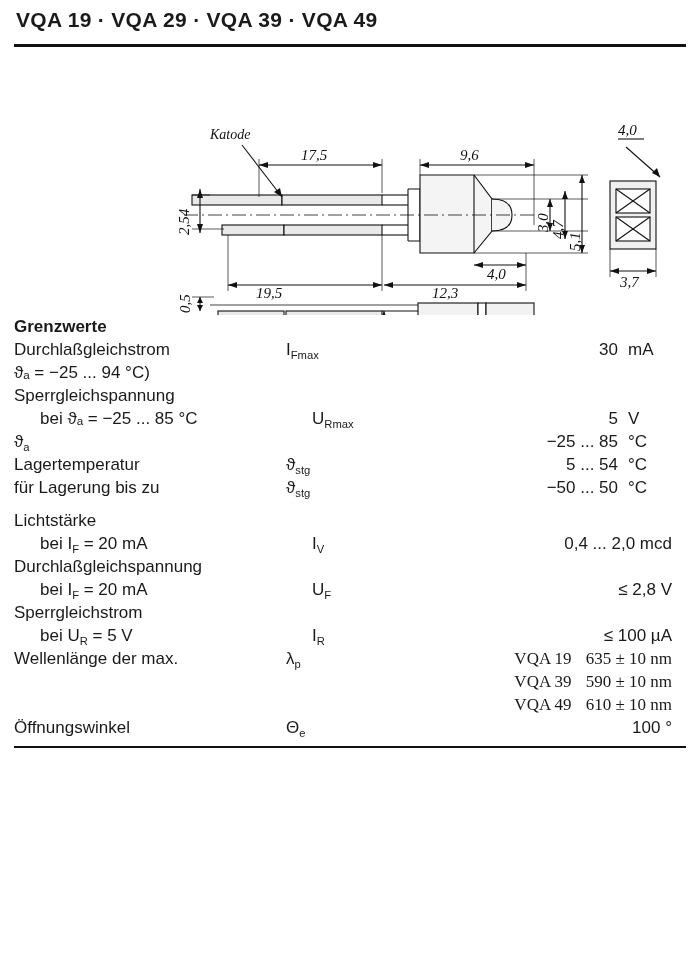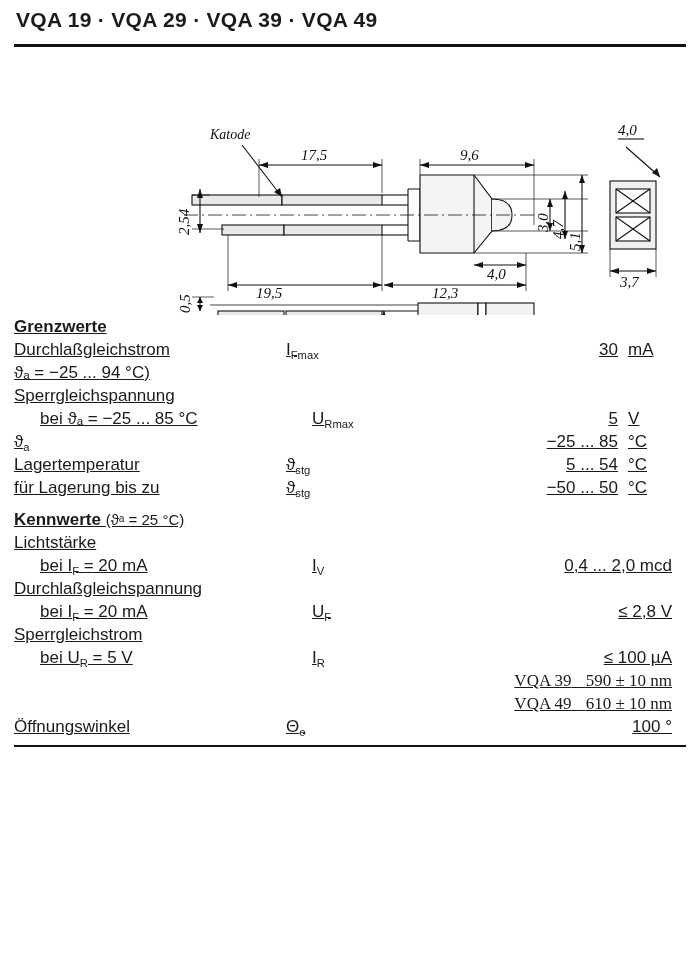--- a/index.html
+++ b/index.html
@@ -44,21 +44,20 @@
     text-align: right;
   }
   .drawing svg { display: block; }
 
   
   .spec {
     position: relative;
     width: 672px;
     margin-top: 2px;
     font-size: 17px;
-    text-decoration: underline;
   }
   .section-head {
     font-weight: bold;
     font-size: 17px;
     margin-bottom: 2px;
   }
   .section-head .normal {
     font-weight: normal;
     font-size: 15px;
   }
@@ -302,24 +301,20 @@
     <div class="row">
       <div class="c-label">für Lagerung bis zu</div>
       <div class="c-sym"><span>ϑ</span><sub>stg</sub></div>
       <div class="c-val">−50 ... 50</div>
       <div class="c-unit">°C</div>
     </div>
 
 
     <div class="gap"></div>
 
-    <div class="section-head">
-      <span>Kennwerte</span>
-      <span class="normal">(ϑᵃ = 25 °C)</span>
-    </div>
 
     <div class="row">
       <div class="c-label">Lichtstärke</div>
       <div class="c-sym"></div>
       <div class="c-val-wide"></div>
     </div>
 
     <div class="row">
       <div class="c-label indent"><span>bei I</span><sub>F</sub><span> = 20 mA</span></div>
       <div class="c-sym"><span>I</span><sub>V</sub></div>
@@ -343,20 +338,28 @@
       <div class="c-sym"></div>
       <div class="c-val-wide"></div>
     </div>
 
     <div class="row">
       <div class="c-label indent"><span>bei U</span><sub>R</sub><span> = 5 V</span></div>
       <div class="c-sym"><span>I</span><sub>R</sub></div>
       <div class="c-val-wide">≤ 100 µA</div>
     </div>
 
+    <div class="row">
+      <div class="c-label">Wellenlänge der max.</div>
+      <div class="c-sym"><span>λ</span><sub>p</sub></div>
+      <div class="c-val-wide">
+        <span class="serif">VQA 19</span>
+        &nbsp;&nbsp;<span class="serif">635 ± 10 nm</span>
+      </div>
+    </div>
 
 
     <div class="row">
       <div class="c-label"></div>
       <div class="c-sym"></div>
       <div class="c-val-wide">
         <span class="serif">VQA 39</span>
         &nbsp;&nbsp;<span class="serif">590 ± 10 nm</span>
       </div>
     </div>

